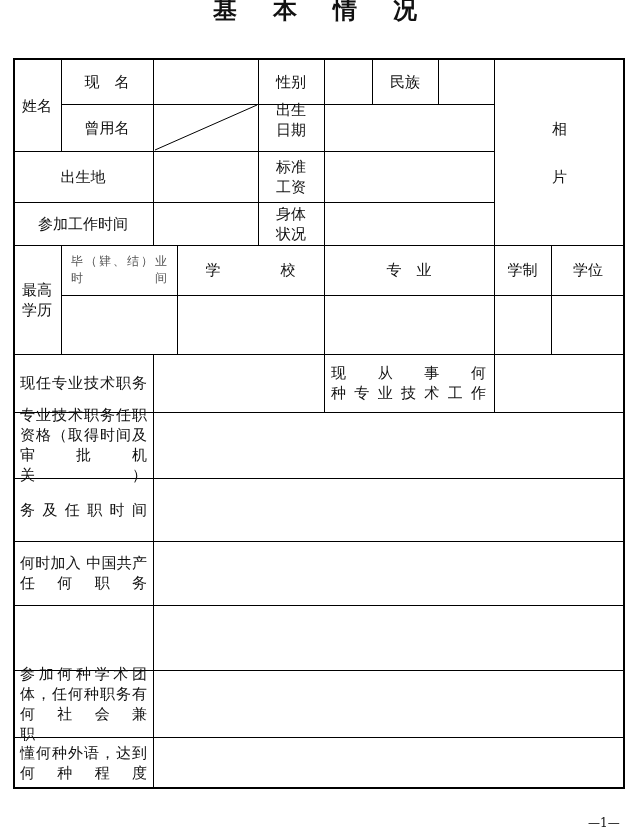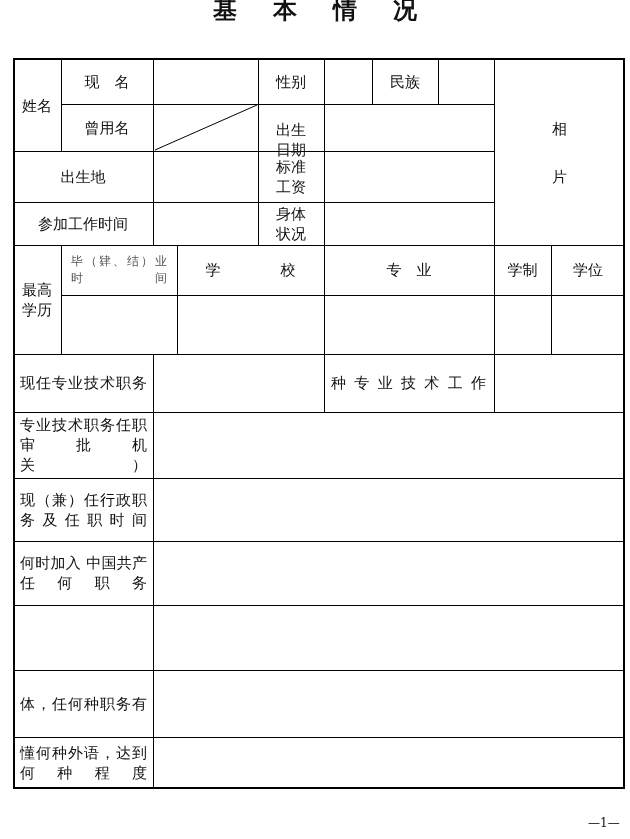--- a/index.html
+++ b/index.html
@@ -71,21 +71,21 @@
 </svg>
 
 <div class="cell" style="left:13px;top:60px;width:48px;height:91px">姓名</div>
 <div class="cell" style="left:61px;top:60px;width:92px;height:44px">现　名</div>
 <div class="input cell" style="left:154px;top:61px;width:104px;height:43px"></div>
 <div class="cell" style="left:61px;top:104px;width:92px;height:47px">曾用名</div>
 <div class="cell" style="left:258px;top:60px;width:66px;height:44px">性别</div>
 <div class="input cell" style="left:325px;top:61px;width:47px;height:43px"></div>
 <div class="cell" style="left:372px;top:60px;width:66px;height:44px">民族</div>
 <div class="input cell" style="left:439px;top:61px;width:55px;height:43px"></div>
-<div class="cell" style="left:258px;top:116px;width:66px;height:47px">
+<div class="cell" style="left:258px;top:96px;width:66px;height:47px">
   <div>
       <span class="lbl">出生</span>
       <span class="lbl">日期</span>
     </div>
 </div>
 <div class="input cell" style="left:325px;top:105px;width:169px;height:46px"></div>
 <div class="cell" style="left:13px;top:151px;width:140px;height:51px">出生地</div>
 <div class="input cell" style="left:154px;top:152px;width:104px;height:50px"></div>
 <div class="cell" style="left:258px;top:151px;width:66px;height:51px">
   <div>
@@ -133,36 +133,37 @@
 <div class="input" style="left:552px;top:296px;width:73px;height:58px"></div>
 
 <div class="cell left" style="left:13px;top:354px;width:140px;height:58px;padding-right:6px">
   <div style="width:100%">
       <span class="just">现任专业技术职务</span>
     </div>
 </div>
 <div class="input" style="left:154px;top:355px;width:170px;height:57px"></div>
 <div class="cell left" style="left:324px;top:354px;width:170px;height:58px;padding-right:8px">
   <div style="width:100%">
+      <span class="just">现　从　事　何</span>
       <span class="just">种专业技术工作</span>
     </div>
 </div>
 <div class="input" style="left:495px;top:355px;width:130px;height:57px"></div>
 
 <div class="cell left" style="left:13px;top:412px;width:140px;height:66px;padding-right:6px">
   <div style="width:100%">
       <span class="just">专业技术职务任职</span>
+      <span class="just">资格（取得时间及</span>
       <span class="just">审　批　机　关　）</span>
     </div>
 </div>
 <div class="input" style="left:154px;top:413px;width:471px;height:65px"></div>
 
 <div class="cell left" style="left:13px;top:478px;width:140px;height:63px;padding-right:6px">
   <div style="width:100%">
-      <span class="just">现（兼）任行政职</span>
       <span class="just">务及任职时间</span>
     </div>
 </div>
 <div class="input" style="left:154px;top:479px;width:471px;height:62px"></div>
 
 <div class="cell left" style="left:13px;top:541px;width:140px;height:64px;padding-right:6px">
   <div style="width:100%">
       <span class="just">何时加入 中国共产</span>
       <span class="just">任　何　职　务</span>
     </div>
@@ -170,21 +171,23 @@
 <div class="input" style="left:154px;top:542px;width:471px;height:63px"></div>
 
 <div class="cell left" style="left:13px;top:605px;width:140px;height:65px;padding-right:6px">
   <div style="width:100%">
     </div>
 </div>
 <div class="input" style="left:154px;top:606px;width:471px;height:64px"></div>
 
 <div class="cell left" style="left:13px;top:670px;width:140px;height:67px;padding-right:6px">
   <div style="width:100%">
+      <span class="just">参加何种学术团</span>
       <span class="just">体，任何种职务有</span>
+      <span class="just">何　社　会　兼　职</span>
     </div>
 </div>
 <div class="input" style="left:154px;top:671px;width:471px;height:66px"></div>
 
 <div class="cell left" style="left:13px;top:737px;width:140px;height:52px;padding-right:6px">
   <div style="width:100%">
       <span class="just">懂何种外语，达到</span>
       <span class="just">何　种　程　度</span>
     </div>
 </div>

